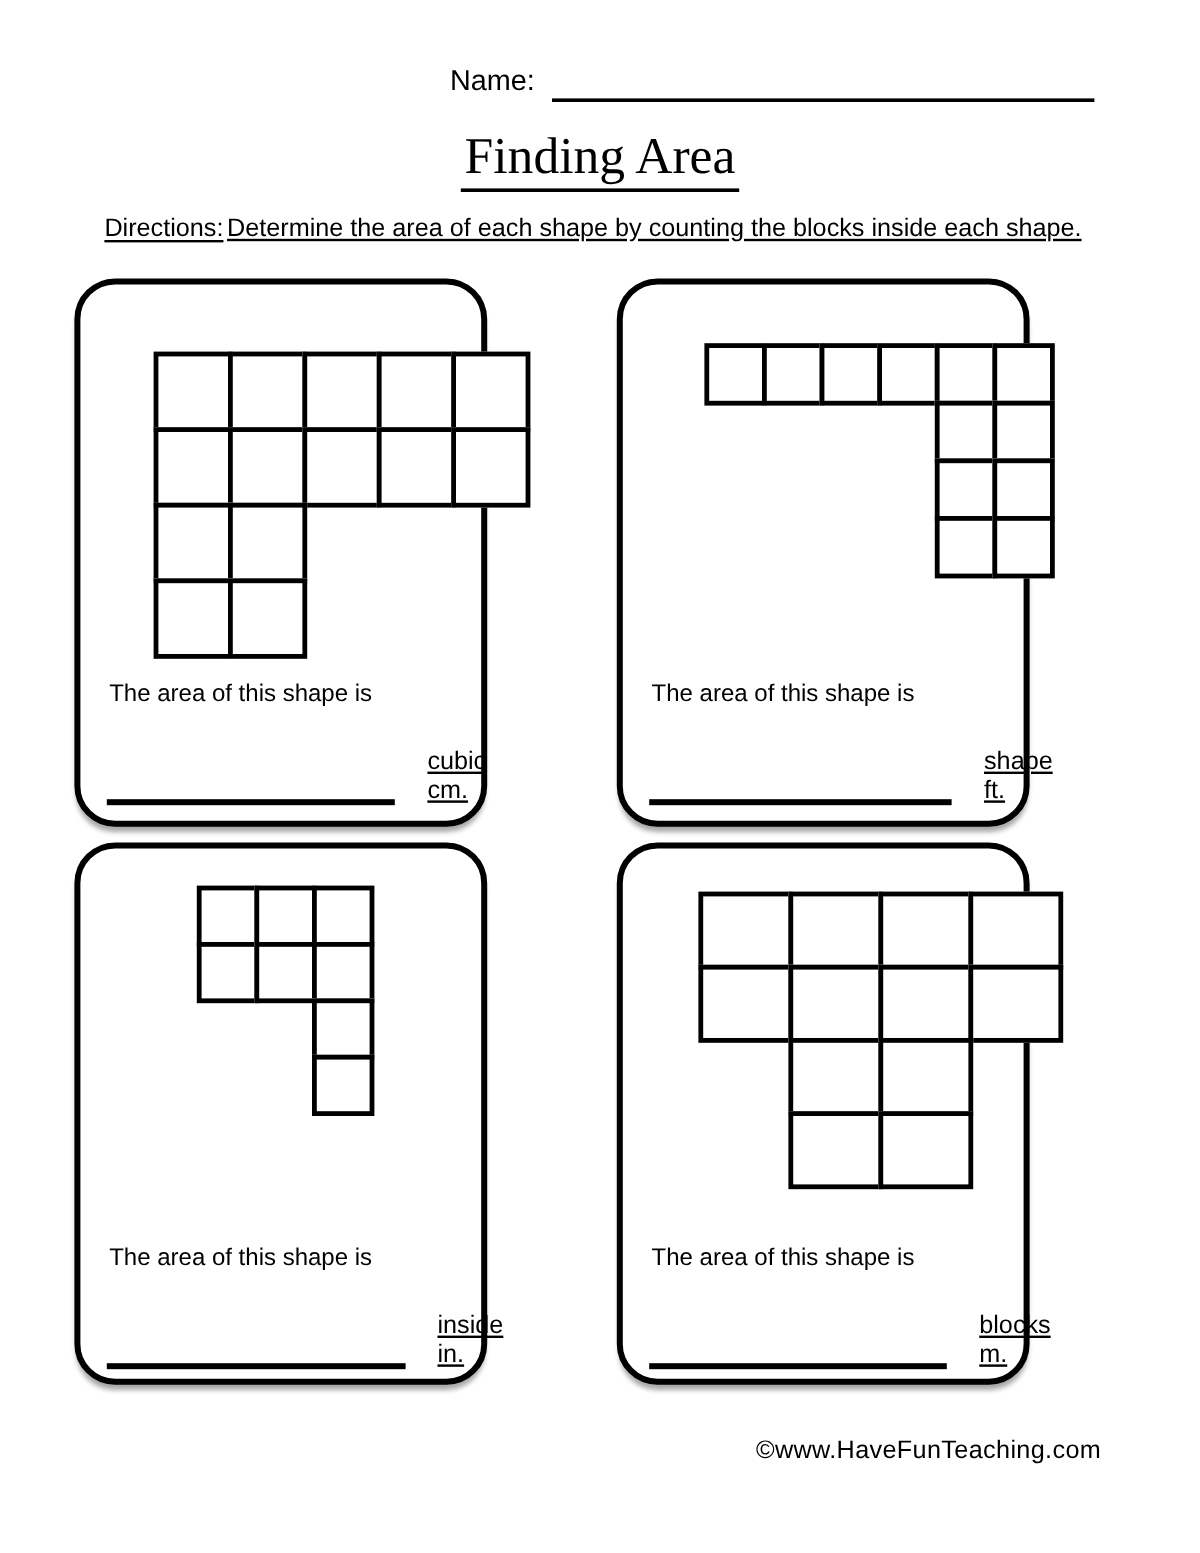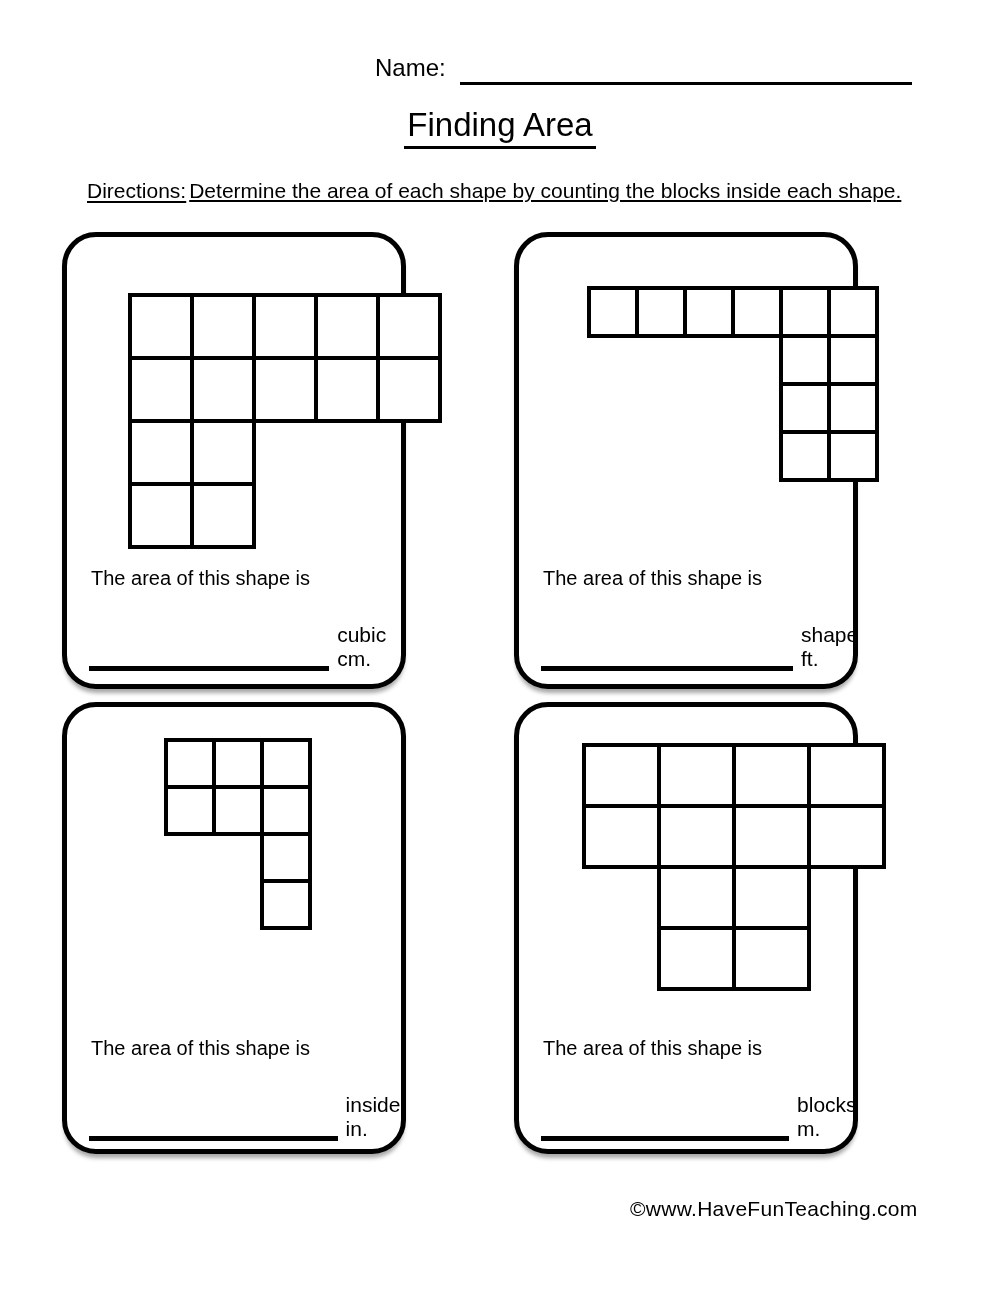--- a/index.html
+++ b/index.html
@@ -5,39 +5,39 @@
   html,body{margin:0;padding:0;background:#fff;}
   .page{position:relative;width:1000px;height:1294px;background:#fff;overflow:hidden;
         font-family:"Liberation Sans",sans-serif;color:#000;}
 
   
   .name-row{position:absolute;left:375px;top:54px;display:flex;gap:14px;}
   .name-label{font-size:24px;line-height:1.2;}
   .name-line{display:inline-block;width:452px;height:28px;border-bottom:3px solid #000;}
 
   .title-wrap{position:absolute;left:0;top:106px;width:1000px;text-align:center;}
-  .title{display:inline-block;font-size:33px;padding:0 3px 2px 3px;border-bottom:3px solid #000;}
+  .title{display:inline-block;font-size:43px;padding:0 3px 2px 3px;border-bottom:3px solid #000;font-family:Liberation Serif, serif;}
 
   .directions{position:absolute;left:87px;top:156px;width:840px;font-size:21px;line-height:1.37;}
   .directions-label{text-decoration:underline;text-decoration-thickness:2px;text-underline-offset:3px;margin-top:21px;}
   .directions-text{margin-left:3px;text-decoration:underline;}
 
   
   .panel{position:absolute;width:344px;height:457px;background:#fff;border:5px solid #000;
          border-radius:34px;box-sizing:border-box;box-shadow:0 6px 4px -2px rgba(0,0,0,0.35);}
   .pos-tl{left:62px;top:232px;}
   .pos-tr{left:514px;top:232px;}
   .pos-bl{left:62px;top:702px;height:452px;}
   .pos-br{left:514px;top:702px;height:452px;}
 
   .grid{position:absolute;}
   .cell{position:absolute;box-sizing:border-box;border:4px solid #000;background:#fff;}
 
   .prompt{position:absolute;left:24px;top:330px;font-size:20px;}
-  .answer-row{position:absolute;left:22px;top:386px;display:flex;align-items:flex-end;gap:8px;}
+  .answer-row{position:absolute;left:22px;top:386px;display:flex;align-items:flex-end;gap:27px;text-decoration:underline;}
   .answer-line{display:inline-block;width:270px;height:24px;border-bottom:5px solid #000;}
   .unit{font-size:21px;line-height:1.15;}
 
   .footer{position:absolute;left:630px;top:1197px;font-size:21px;letter-spacing:0.3px;}
 </style>
 </head>
 <body>
 
 <div class="page">
 

